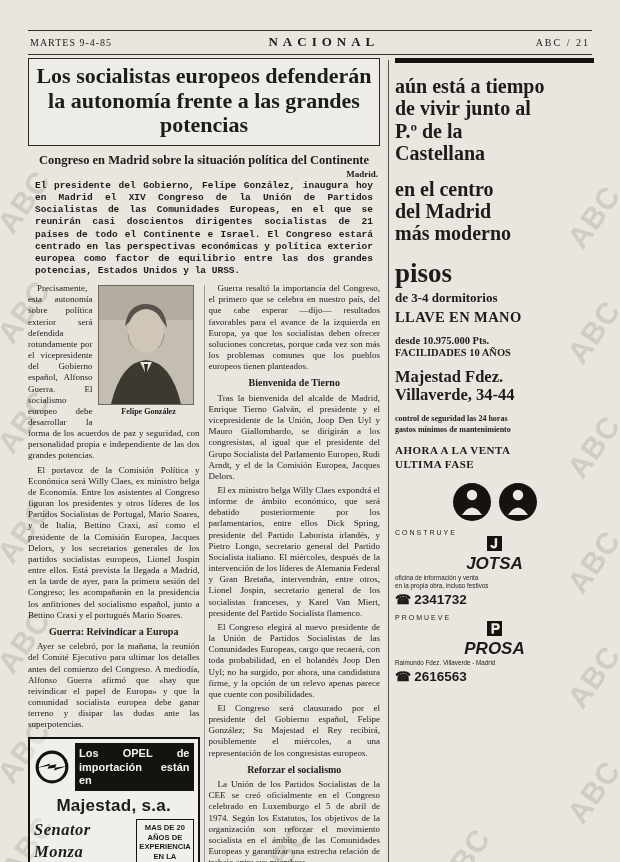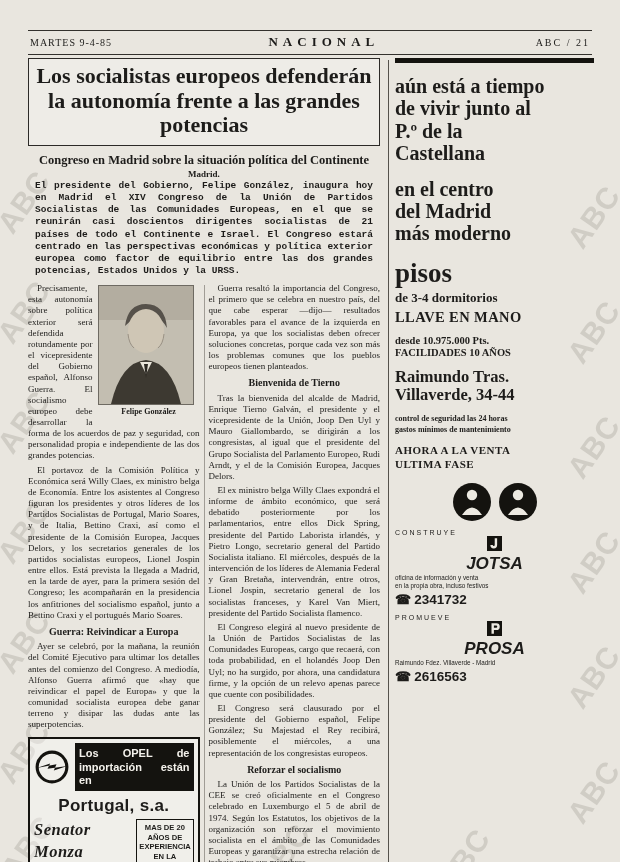--- a/index.html
+++ b/index.html
@@ -26,21 +26,21 @@
   .hdr-pageref{font-size:10px;letter-spacing:2px;}
   
   .main{position:absolute;top:58px;left:28px;right:26px;display:flex;}
   .article{width:352px;flex:0 0 auto;}
   .vdivider{width:1px;background:#55524c;margin:2px 6px 0 8px;}
   .adcol{flex:1;min-width:0;}
   
   .headline-box{border:1.5px solid #2c2a27;padding:5px 6px 7px;text-align:center;background:rgba(255,255,255,0.25);}
   .headline{font-size:22px;font-weight:bold;line-height:1.12;}
   .subheadline{text-align:center;font-weight:bold;font-size:12.5px;margin:7px 4px 1px;}
-  .dateline{text-align:center;font-size:9px;font-weight:bold;margin:1px 2px;}
+  .dateline{text-align:right;font-size:9px;font-weight:bold;margin:1px 2px;}
   .lead{font-size:9.5px;font-weight:bold;text-align:justify;line-height:1.28;margin:1px 7px 6px;font-family:Liberation Mono, monospace;}
   .cols{display:flex;}
   .col{flex:1;min-width:0;font-size:9px;line-height:1.24;text-align:justify;}
   .cols-divider{width:1px;background:rgba(70,66,60,0.45);margin:2px 4px;}
   .col p{margin:0 0 3px;text-indent:9px;}
   .col-sub{text-align:center;font-weight:bold;font-size:10px;margin:5px 0 3px;}
   .photo-float{float:right;width:102px;margin:2px 0 3px 5px;}
   .photo{width:94px;height:118px;display:block;border:1px solid #6e6a62;}
   .photo-caption{text-align:center;font-size:8px;font-weight:bold;margin-top:2px;}
   
@@ -145,21 +145,21 @@
         <div class="mov-ad">
           <div class="mov-top">
             <span class="opel-logo">
               <svg width="36" height="36" viewBox="0 0 40 40" xmlns="http://www.w3.org/2000/svg">
                 <circle cx="20" cy="20" r="16.5" fill="none" stroke="#14130f" stroke-width="3.5"></circle>
                 <path d="M3 21 L18 16 L15 22 L37 19 L22 24 L25 17 Z" fill="#14130f"></path>
               </svg>
             </span>
             <span class="mov-tag">Los OPEL de importación están en</span>
           </div>
-          <div class="mov-name">Portugal, s.a.</div>
+          <div class="mov-name">Majestad, s.a.</div>
           <div class="mov-body">
             <div class="mov-models">
               <div class="mov-model">Senator</div>
               <div class="mov-model">Monza</div>
               <div class="mov-model">Rekord</div>
               <div class="mov-model">Ascona</div>
               <div class="mov-model">Kadett</div>
 
             </div>
             <div class="mov-right">
@@ -208,21 +208,21 @@
       <div>más moderno</div>
     </div>
 
     <div class="ad-pisos">pisos</div>
     <div class="ad-dorms">de 3-4 dormitorios</div>
     <div class="ad-llave">LLAVE EN MANO</div>
     <div class="ad-price">desde 10.975.000 Pts.</div>
     <div class="ad-fac">FACILIDADES 10 AÑOS</div>
 
     <div class="ad-addr">
-      <div>Raimundo Tras.</div>
+      <div>Majestad Fdez.</div>
       <div>Villaverde, 34-44</div>
     </div>
 
     <div class="ad-feat">
       <div>control de seguridad las 24 horas</div>
       <div>gastos mínimos de mantenimiento</div>
     </div>
 
     <div class="ad-venta">
       <div>AHORA A LA VENTA</div>

